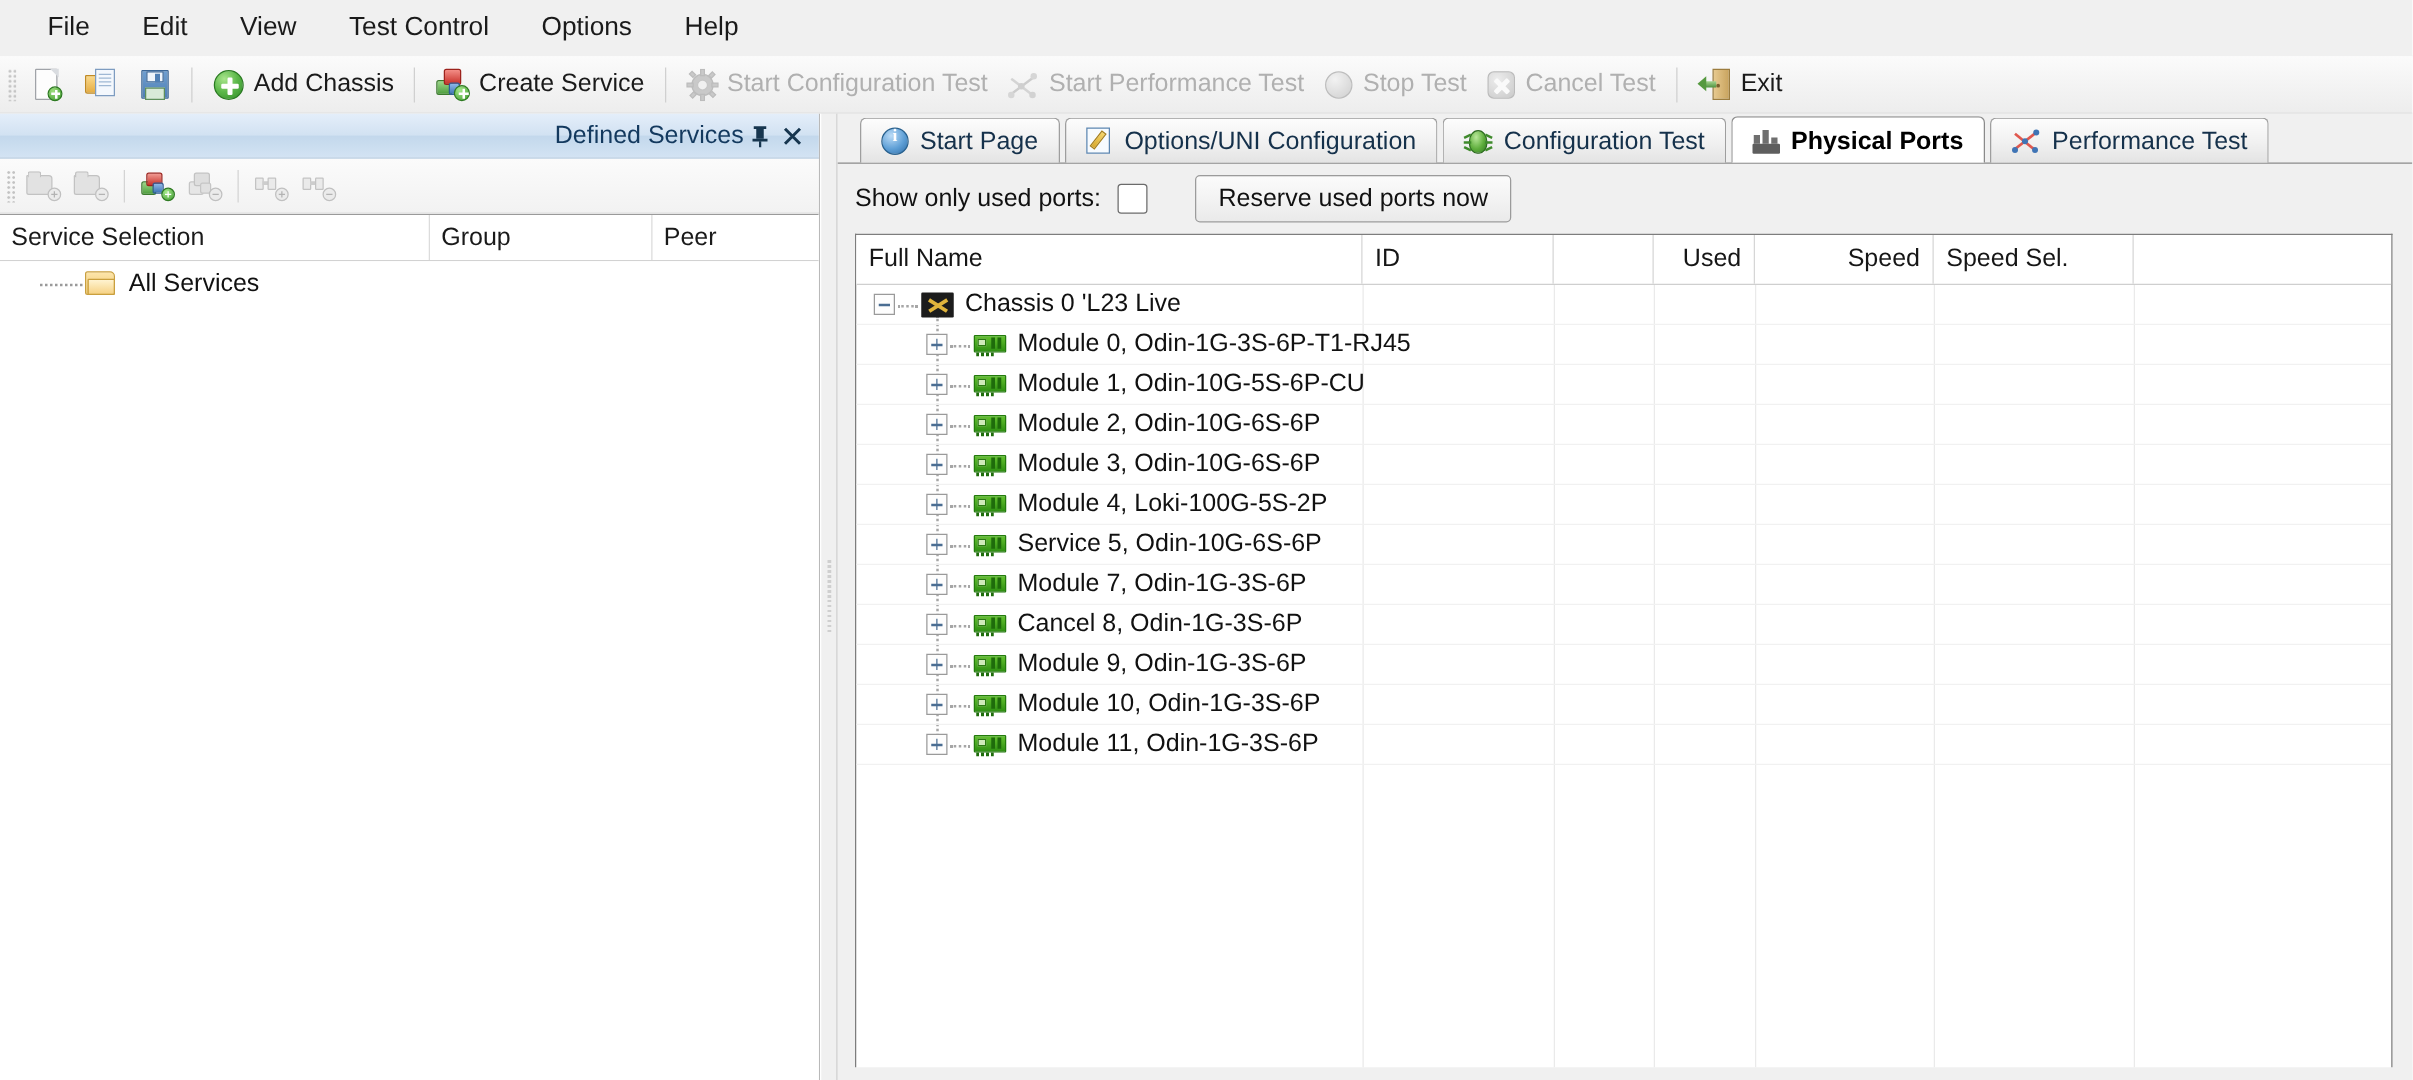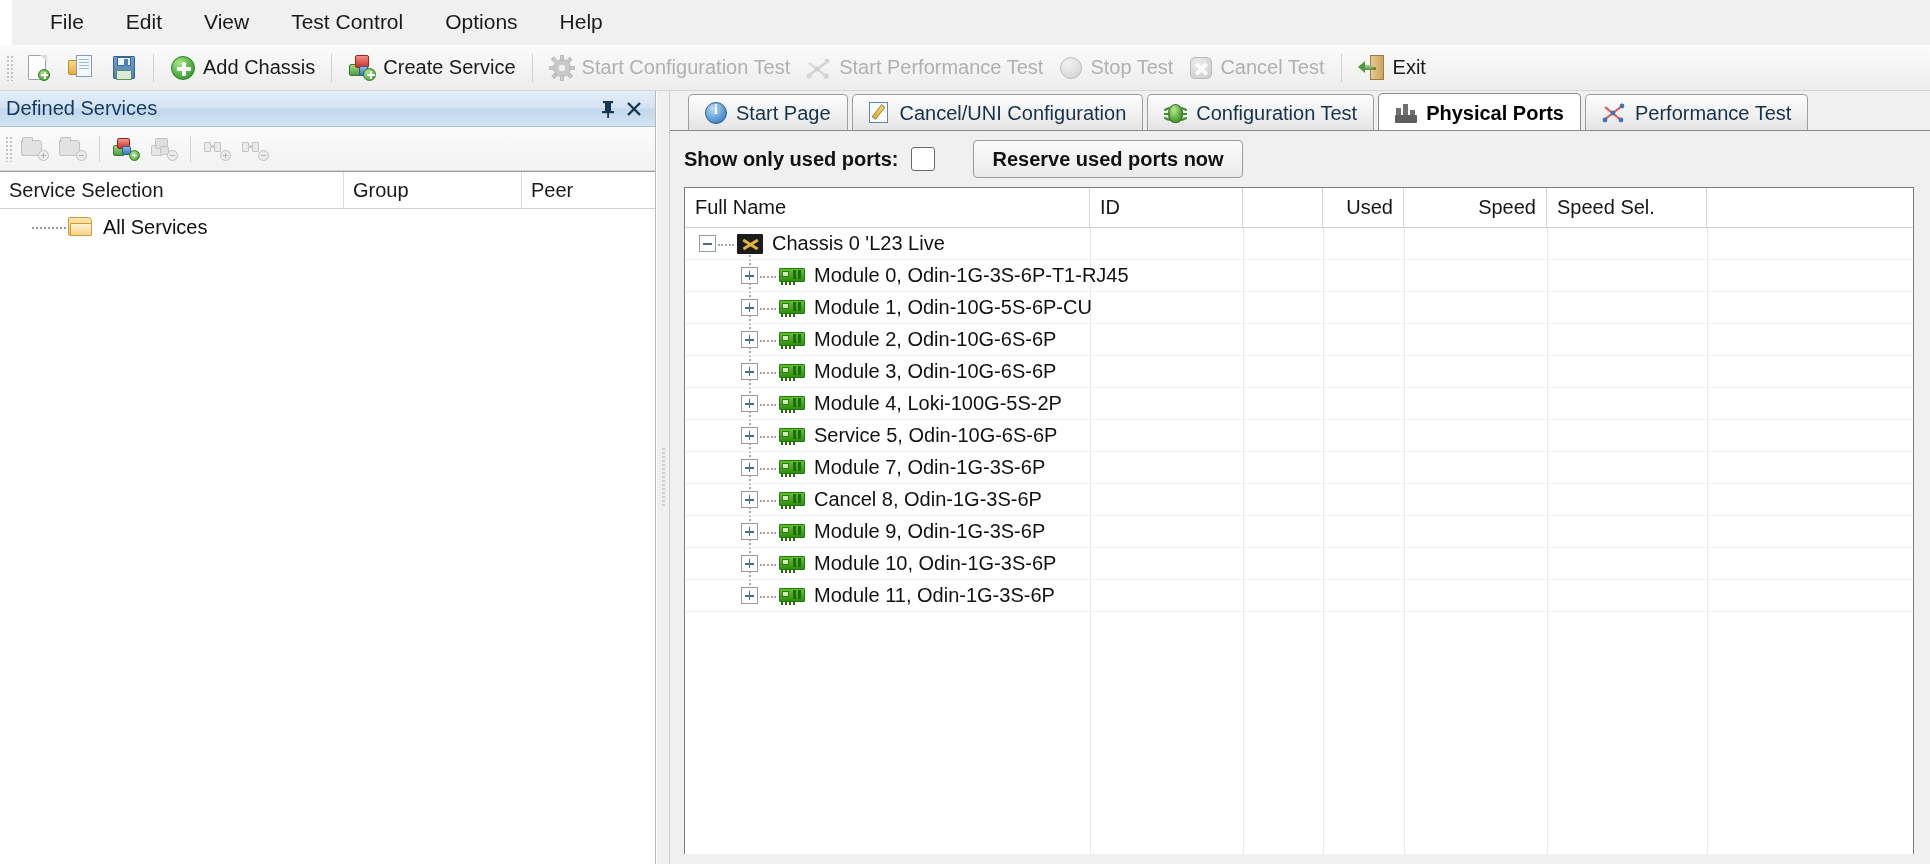--- a/index.html
+++ b/index.html
@@ -13,21 +13,20 @@
   }
 
   
   .menubar {
     height: 45px;
     background: #f0f0f0;
     display: flex;
     align-items: center;
     padding-left: 22px;
     border-bottom: 1px solid #f0f0f0;
-    margin-left: 12px;
   }
   .menu-item {
     font-size: 21px;
     color: #1a1a1a;
     padding: 4px 16px;
     margin-right: 10px;
     cursor: default;
     white-space: nowrap;
   }
 
@@ -257,20 +256,21 @@
     flex-direction: column;
     background: #ffffff;
     border-right: 1px solid #b9b9b9;
   }
   .dock-caption {
     height: 36px;
     background: linear-gradient(to bottom, #e4eefa 0%, #d2e2f2 48%, #c3d8ec 52%, #d3e3f3 100%);
     border-bottom: 1px solid #a9c2da;
     display: flex; align-items: center;
     padding: 0 8px 0 6px;
+    text-align: right;
   }
   .dock-caption .title {
     flex: 1;
     font-size: 20px;
     color: #13395e;
     white-space: nowrap;
   }
   .cap-btn {
     width: 26px; height: 24px;
     display:flex; align-items:center; justify-content:center;
@@ -495,21 +495,20 @@
   .i-bug .lg{position:absolute;width:6px;height:2px;background:#3f8a2c;}
   .i-scatter { width:24px;height:22px;position:relative;}
   .i-scatter svg{display:block;}
 
   
   .optbar {
     height: 56px;
     display:flex; align-items:center;
     padding-left: 14px;
     background:#f0f0f0;
-    font-weight:bold;
   }
   .optbar .lbl { font-size:20px;color:#111; margin-right:13px; white-space:nowrap;}
   .chk {
     width:24px;height:24px;background:#fff;
     border:1px solid #6b6b6b;border-radius:3px;
     cursor:default;
   }
   .btn-reserve {
     margin-left:38px;
     height:38px;
@@ -845,21 +844,21 @@
           </span>
           <span>Start Page</span>
         </div>
         <div class="tab">
           <span class="tico">
             <span class="i-pencil">
               <span class="pg"></span>
               <span class="pn"></span>
             </span>
           </span>
-          <span>Cancel/UNI Configuration</span>
+          <span>Options/UNI Configuration</span>
         </div>
         <div class="tab">
           <span class="tico">
             <span class="i-bug">
               <span class="body"></span>
               <span class="lg" style="left:0px;top:5px;transform:rotate(-25deg)"></span>
               <span class="lg" style="left:0px;top:10px;"></span>
               <span class="lg" style="left:0px;top:15px;transform:rotate(25deg)"></span>
               <span class="lg" style="left:17px;top:5px;transform:rotate(25deg)"></span>
               <span class="lg" style="left:17px;top:10px;"></span>

